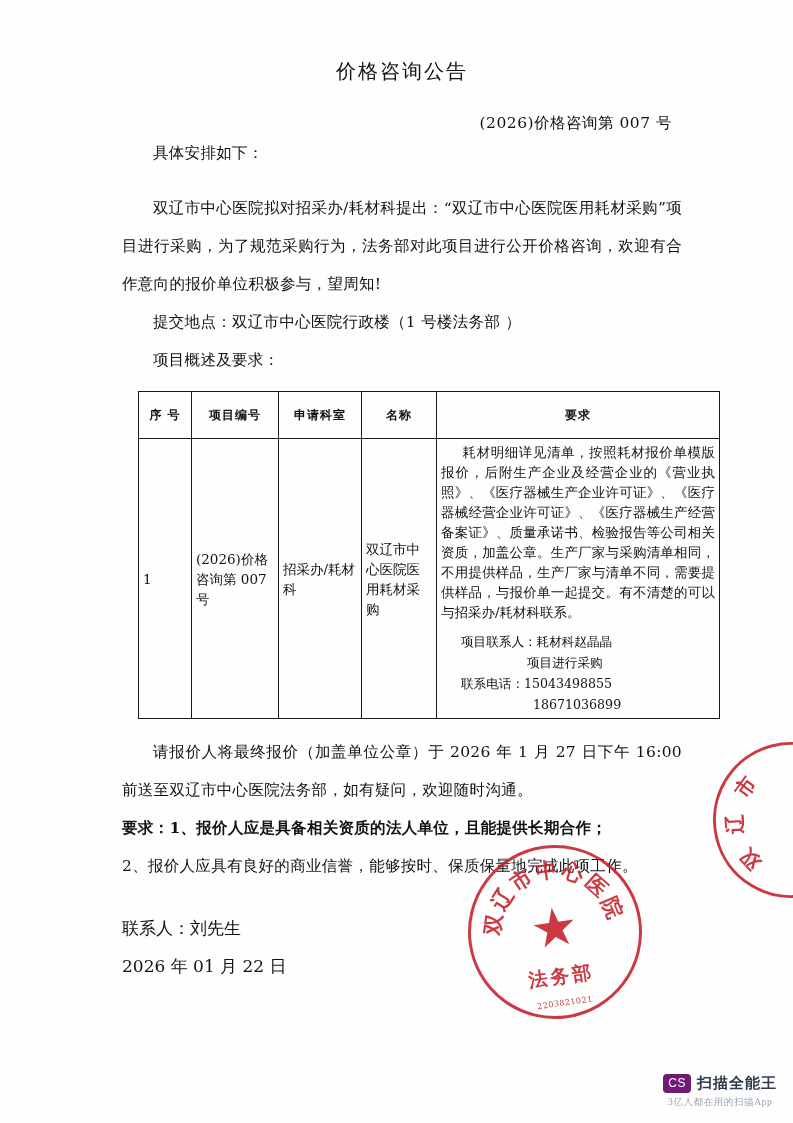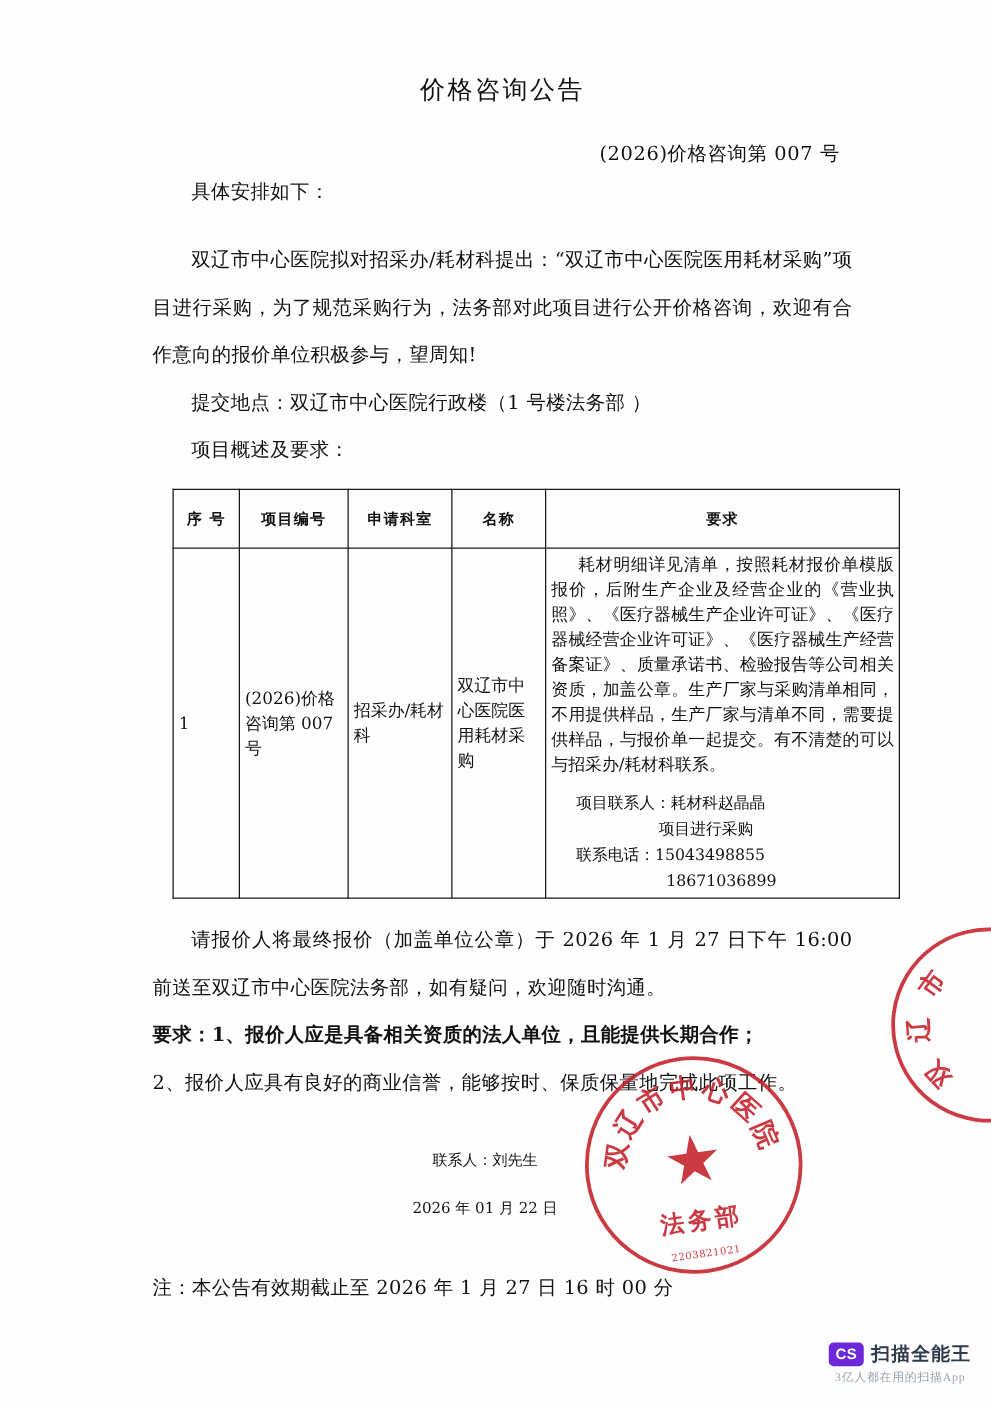--- a/index.html
+++ b/index.html
@@ -120,23 +120,23 @@
   .contact-line2  { padding-left: 86px; }
   .contact-line3  { padding-left: 20px; }
   .contact-line4  { padding-left: 92px; }
 
   
   .after-tbl { margin-top: 14px; }
 
   
   .sig {
     margin-top: 24px;
-    font-size: 12px;
+    font-size: 17px;
     line-height: 38px;
-    text-align: center;
+    text-align: left;
     padding-right: 28px;
     position: relative;
     z-index: 3;
   }
   .sig-line { display: block; }
   .note {
     margin-top: 26px;
     font-size: 15.5px;
     letter-spacing: 0.3px;
   }
@@ -233,24 +233,24 @@
     bottom: 14px;
     text-align: center;
     z-index: 6;
   }
   .wm-row {
     display: flex;
     align-items: center;
     gap: 6px;
   }
   .wm-badge {
-    background: #6d28d9;
+    background: #701a75;
     color: #ffffff;
     font-size: 12px;
-    font-weight: bold;
+    font-weight: normal;
     border-radius: 4px;
     padding: 2px 5px 3px 5px;
     font-family: "Liberation Sans", sans-serif;
     letter-spacing: 0.5px;
   }
   .wm-text {
     font-size: 15px;
     font-weight: bold;
     color: #2f3a4a;
     font-family: "Liberation Sans", sans-serif;
@@ -318,21 +318,20 @@
 
     <p class="para bold-lead">要求：1、报价人应是具备相关资质的法人单位，且能提供长期合作；</p>
 
     <p class="para">2、报价人应具有良好的商业信誉，能够按时、保质保量地完成此项工作。</p>
 
     <div class="sig">
       <span class="sig-line">联系人：刘先生</span>
       <span class="sig-line">2026 年 01 月 22 日</span>
     </div>
 
-    <p class="para note">注：本公告有效期截止至 2026 年 1 月 27 日 16 时 00 分</p>
 
   </div>
 
   <div class="seal" id="seal-main">
     <div class="seal-arc-text" id="seal-main-arc">
         <span class="arc-char" style="transform: translate(-59.8874px, -16.0468px) rotate(285deg) translate(-50%, -50%);">双</span>
         <span class="arc-char" style="transform: translate(-47.4948px, -39.8528px) rotate(310deg) translate(-50%, -50%);">辽</span>
         <span class="arc-char" style="transform: translate(-26.2023px, -56.1911px) rotate(335deg) translate(-50%, -50%);">市</span>
         <span class="arc-char" style="transform: translate(-1.13892e-14px, -62px) rotate(360deg) translate(-50%, -50%);">中</span>
         <span class="arc-char" style="transform: translate(26.2023px, -56.1911px) rotate(385deg) translate(-50%, -50%);">心</span>

